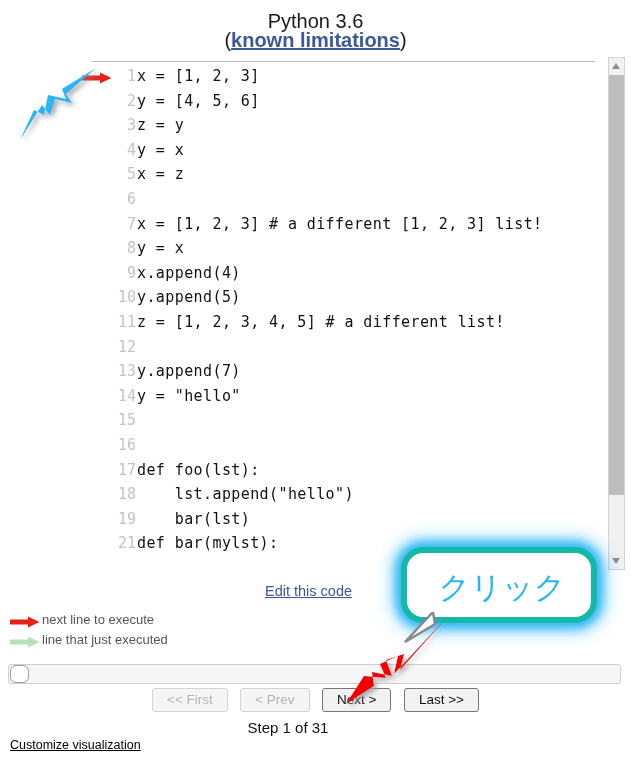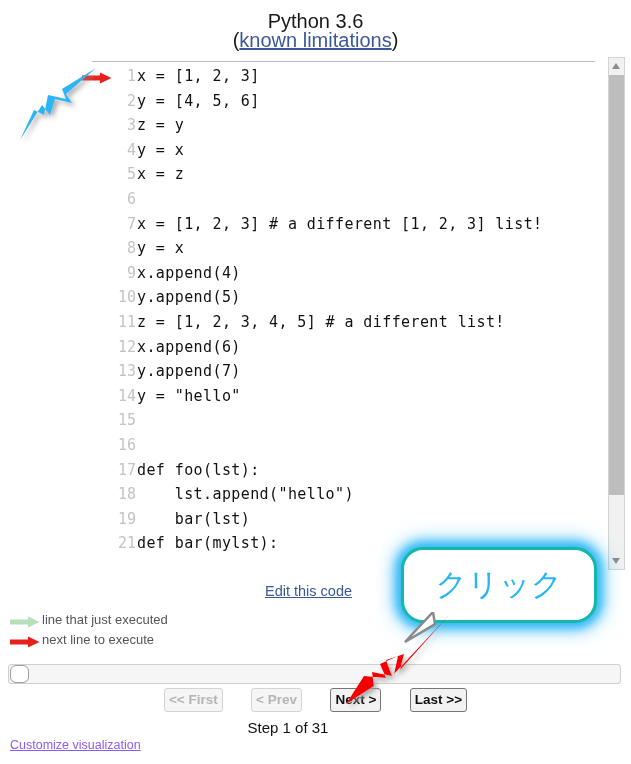--- a/index.html
+++ b/index.html
@@ -27,20 +27,21 @@
     font-size: 20px;
     line-height: 19px;
     color: #1a1a1a;
   }
   #header .title-line { display: block; }
   #header .limits-line { display: block; }
   .link {
     color: #3b5998;
     text-decoration: underline;
     cursor: pointer;
+    font-weight: bold;
   }
   #known-limitations-link { color: #3b5998; }
 
   
   #code-divider {
     position: absolute;
     left: 92px;
     top: 61px;
     width: 503px;
     height: 1px;
@@ -216,29 +217,28 @@
     left: 0;
     top: 688px;
     width: 631px;
     text-align: center;
   }
   .nav-btn {
     display: inline-block;
     font-family: "Liberation Sans", sans-serif;
     font-size: 13.5px;
     line-height: 16px;
-    padding: 3px 4px;
-    margin: 0 12px;
+    padding: 3px 14px;
+    margin: 0 4px;
     background: #f2f2f2;
     border: 1px solid #767676;
     border-radius: 3px;
     color: #111111;
     cursor: pointer;
     box-sizing: border-box;
-    font-weight: bold;
   }
   .nav-btn.disabled {
     color: #b5b5b5;
     border-color: #d4d4d4;
     background: #f5f5f5;
     cursor: default;
   }
 
   #step-label {
     position: absolute;
@@ -248,42 +248,42 @@
     text-align: center;
     font-size: 15px;
     color: #111111;
   }
 
   #customize-link {
     position: absolute;
     left: 10px;
     top: 738px;
     font-size: 12.5px;
-    color: #8b5cf6;
+    color: #000000;
     text-decoration: underline;
     cursor: pointer;
   }
 
   
   #annotation-arrow-blue {
     position: absolute;
     left: 14px;
     top: 66px;
     width: 86px;
     height: 82px;
     pointer-events: none;
   }
   #annotation-callout {
     position: absolute;
     left: 401px;
     top: 547px;
     width: 196px;
     height: 76px;
     background: #ffffff;
-    border: 3px solid #14b8a6;
+    border: 6px solid #14b8a6;
     border-radius: 22px;
     box-shadow: 0 0 10px 5px rgba(41,182,246,0.95),
                 0 0 18px 8px rgba(41,182,246,0.55);
     box-sizing: border-box;
   }
   #annotation-callout-text {
     position: absolute;
     left: 0;
     top: 0;
     width: 190px;
@@ -330,21 +330,21 @@
       <div class="code-row"><div class="arrow-cell"></div><span class="lineno">2</span><span class="codetext">y = [4, 5, 6]</span></div>
       <div class="code-row"><div class="arrow-cell"></div><span class="lineno">3</span><span class="codetext">z = y</span></div>
       <div class="code-row"><div class="arrow-cell"></div><span class="lineno">4</span><span class="codetext">y = x</span></div>
       <div class="code-row"><div class="arrow-cell"></div><span class="lineno">5</span><span class="codetext">x = z</span></div>
       <div class="code-row"><div class="arrow-cell"></div><span class="lineno">6</span><span class="codetext"></span></div>
       <div class="code-row"><div class="arrow-cell"></div><span class="lineno">7</span><span class="codetext">x = [1, 2, 3] # a different [1, 2, 3] list!</span></div>
       <div class="code-row"><div class="arrow-cell"></div><span class="lineno">8</span><span class="codetext">y = x</span></div>
       <div class="code-row"><div class="arrow-cell"></div><span class="lineno">9</span><span class="codetext">x.append(4)</span></div>
       <div class="code-row"><div class="arrow-cell"></div><span class="lineno">10</span><span class="codetext">y.append(5)</span></div>
       <div class="code-row"><div class="arrow-cell"></div><span class="lineno">11</span><span class="codetext">z = [1, 2, 3, 4, 5] # a different list!</span></div>
-      <div class="code-row"><div class="arrow-cell"></div><span class="lineno">12</span><span class="codetext">x.append(6)</span></div>
+      <div class="code-row"><div class="arrow-cell"></div><span class="lineno">12</span></div>
       <div class="code-row"><div class="arrow-cell"></div><span class="lineno">13</span><span class="codetext">y.append(7)</span></div>
       <div class="code-row"><div class="arrow-cell"></div><span class="lineno">14</span><span class="codetext">y = "hello"</span></div>
       <div class="code-row"><div class="arrow-cell"></div><span class="lineno">15</span><span class="codetext"></span></div>
       <div class="code-row"><div class="arrow-cell"></div><span class="lineno">16</span><span class="codetext"></span></div>
       <div class="code-row"><div class="arrow-cell"></div><span class="lineno">17</span><span class="codetext">def foo(lst):</span></div>
       <div class="code-row"><div class="arrow-cell"></div><span class="lineno">18</span><span class="codetext">    lst.append("hello")</span></div>
       <div class="code-row"><div class="arrow-cell"></div><span class="lineno">19</span><span class="codetext">    bar(lst)</span></div>
       <div class="code-row"><div class="arrow-cell"></div><span class="lineno">21</span><span class="codetext">def bar(mylst):</span></div>
     </div>
 </div>
@@ -356,25 +356,25 @@
   <div id="scroll-thumb"></div>
   <div id="scroll-down-btn">
     <div class="sb-tri down"></div>
   </div>
 </div>
 
 <div id="edit-code-link">Edit this code</div>
 
 <div id="legend">
     <div class="legend-row"><span class="legend-arrow"><svg viewBox="0 0 30 12" width="30" height="12">
+          <path d="M0 3.6 H18 V0.4 L29.5 6 L18 11.6 V8.4 H0 Z" fill="#e8201a"></path>
+        </svg></span><span>next line to execute</span></div>
+    <div class="legend-row"><span class="legend-arrow"><svg viewBox="0 0 30 12" width="30" height="12">
           <path d="M0 3.6 H18 V0.4 L29.5 6 L18 11.6 V8.4 H0 Z" fill="#b8e0b8"></path>
         </svg></span><span>line that just executed</span></div>
-    <div class="legend-row"><span class="legend-arrow"><svg viewBox="0 0 30 12" width="30" height="12">
-          <path d="M0 3.6 H18 V0.4 L29.5 6 L18 11.6 V8.4 H0 Z" fill="#e8201a"></path>
-        </svg></span><span>next line to execute</span></div>
   </div>
 
 <div id="step-slider">
   <div id="slider-handle" style="left: 1px;"></div>
 </div>
 
 <div id="nav-buttons">
   <span class="nav-btn disabled" id="btn-first">&lt;&lt; First</span>
   <span class="nav-btn disabled" id="btn-prev">&lt; Prev</span>
   <span class="nav-btn" id="btn-next">Next &gt;</span>

